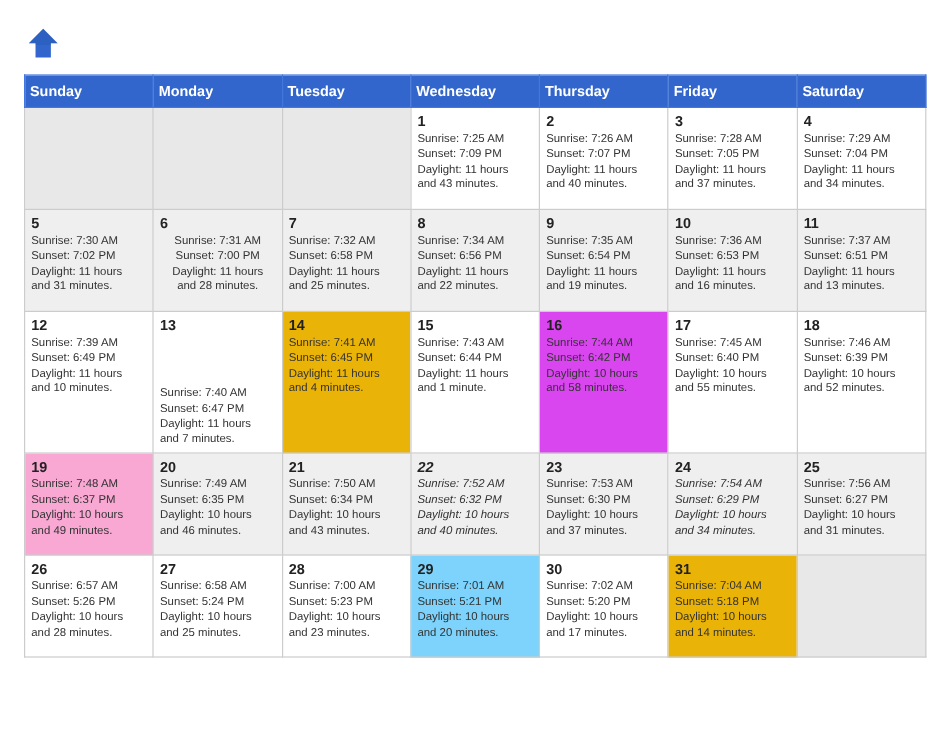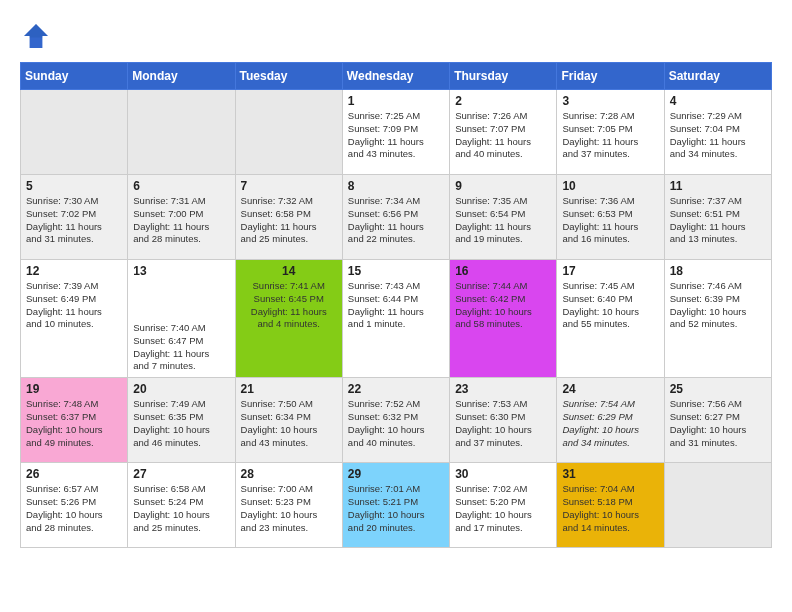--- a/index.html
+++ b/index.html
@@ -166,21 +166,21 @@
       <tr>
         <td style="background: rgb(239, 239, 239);">
           <span class="day-number">5</span>
           <div class="day-info" style="white-space: pre-line;">Sunrise: 7:30 AM
 Sunset: 7:02 PM
 Daylight: 11 hours
 and 31 minutes.</div>
         </td>
         <td style="background: rgb(239, 239, 239);">
           <span class="day-number">6</span>
-          <div class="day-info" style="white-space: pre-line;">Sunrise: 7:31 AM
+          <div class="day-info" style="white-space: pre-line; text-align: center;">Sunrise: 7:31 AM
 Sunset: 7:00 PM
 Daylight: 11 hours
 and 28 minutes.</div>
         </td>
         <td style="background: rgb(239, 239, 239);">
           <span class="day-number">7</span>
           <div class="day-info" style="white-space: pre-line;">Sunrise: 7:32 AM
 Sunset: 6:58 PM
 Daylight: 11 hours
 and 25 minutes.</div>
@@ -222,21 +222,21 @@
 Daylight: 11 hours
 and 10 minutes.</div>
         </td>
         <td style="background: rgb(255, 255, 255);">
           <span class="day-number">13</span>
           <div class="day-info" style="white-space: pre-line; margin-top: 44px;">Sunrise: 7:40 AM
 Sunset: 6:47 PM
 Daylight: 11 hours
 and 7 minutes.</div>
         </td>
-        <td style="background: #84cc16; text-align: center;">
+        <td style="background: #eab308;">
           <span class="day-number">14</span>
           <div class="day-info" style="white-space: pre-line;">Sunrise: 7:41 AM
 Sunset: 6:45 PM
 Daylight: 11 hours
 and 4 minutes.</div>
         </td>
         <td style="background: rgb(255, 255, 255);">
           <span class="day-number">15</span>
           <div class="day-info" style="white-space: pre-line;">Sunrise: 7:43 AM
 Sunset: 6:44 PM
@@ -280,21 +280,21 @@
 Daylight: 10 hours
 and 46 minutes.</div>
         </td>
         <td style="background: rgb(239, 239, 239);">
           <span class="day-number">21</span>
           <div class="day-info" style="white-space: pre-line;">Sunrise: 7:50 AM
 Sunset: 6:34 PM
 Daylight: 10 hours
 and 43 minutes.</div>
         </td>
-        <td style="background: rgb(239, 239, 239);">
+        <td style="background: rgb(239, 239, 239); font-style: italic;">
           <span class="day-number">22</span>
           <div class="day-info" style="white-space: pre-line;">Sunrise: 7:52 AM
 Sunset: 6:32 PM
 Daylight: 10 hours
 and 40 minutes.</div>
         </td>
         <td style="background: rgb(239, 239, 239);">
           <span class="day-number">23</span>
           <div class="day-info" style="white-space: pre-line;">Sunrise: 7:53 AM
 Sunset: 6:30 PM

